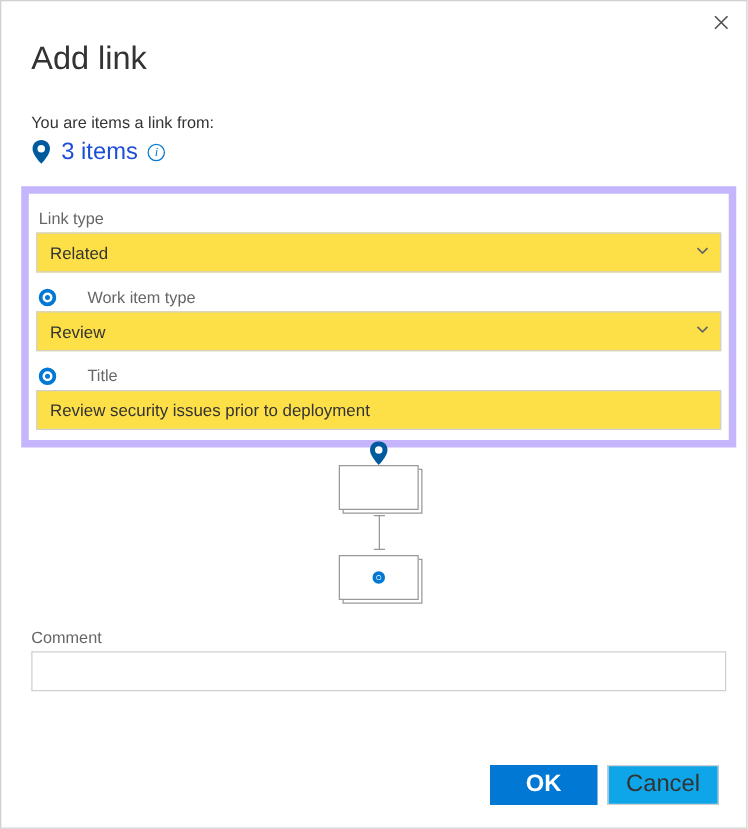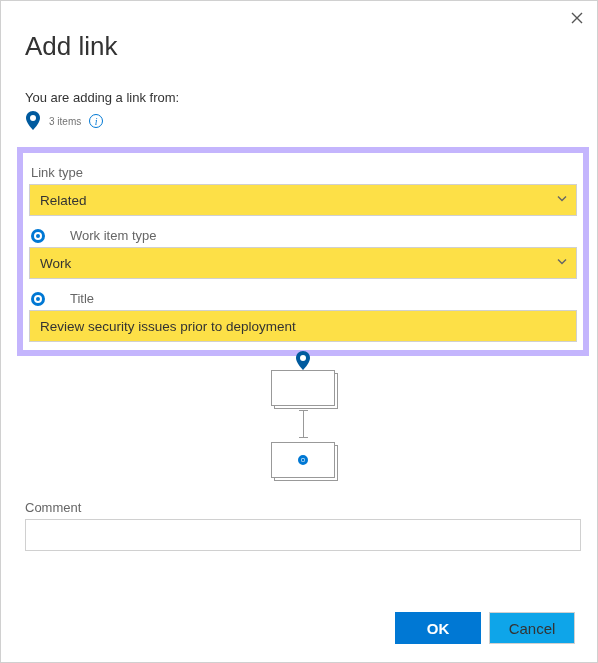--- a/index.html
+++ b/index.html
@@ -36,22 +36,22 @@
     margin-bottom: 6px;
   }
   .source-row {
     display: flex;
     align-items: center;
     gap: 8px;
     margin-bottom: 16px;
   }
   .source-row .pin-icon svg { display: block; }
   .items-text {
-    color: #737373;
-    font-size: 10px;
+    color: #1d4ed8;
+    font-size: 19px;
   }
   .info-icon {
     width: 14px; height: 14px;
     border: 1px solid #0078d4;
     border-radius: 50%;
     display: inline-flex;
     align-items: center; justify-content: center;
     color: #0078d4;
     font-size: 10px;
     font-style: italic;
@@ -168,21 +168,21 @@
     position: absolute;
     bottom: 18px;
     right: 22px;
     display: flex;
     gap: 8px;
     align-items: center;
   }
   .btn {
     height: 32px;
     min-width: 86px;
-    font-size: 15px;
+    font-size: 19px;
     border: 1px solid transparent;
     cursor: pointer;
     padding: 0 14px;
   }
   .btn-primary {
     background: #0078d4;
     color: #fff;
     font-weight: 600;
   }
   .btn-secondary {
@@ -196,21 +196,21 @@
 
 <div class="close-btn">
   <svg width="12" height="12" viewBox="0 0 12 12">
       <path d="M1 1 L11 11 M11 1 L1 11" stroke="#555" stroke-width="1.4"></path>
     </svg>
 </div>
 
 <div class="content">
   <h1>Add link</h1>
 
-  <div class="subhead">You are adding a link from:</div>
+  <div class="subhead">You are items a link from:</div>
   <div class="source-row">
     <span class="pin-icon">
       <svg width="16" height="20" viewBox="0 0 16 20">
           <path d="M8 0 C12 0 15 3 15 7 C15 12 8 19 8 19 C8 19 1 12 1 7 C1 3 4 0 8 0 Z" fill="#005a9e"></path>
           <circle cx="8" cy="7" r="3" fill="#fff"></circle>
         </svg>
     </span>
     <span class="items-text">3 items</span>
     <span class="info-icon">i</span>
   </div>
@@ -224,21 +224,21 @@
             <path d="M2 4 L6 8 L10 4" stroke="#666" stroke-width="1.4" fill="none"></path>
           </svg>
       </span>
     </div>
 
     <div class="field-label-row">
       <span class="target-icon"></span>
       <span class="field-label">Work item type</span>
     </div>
     <div class="field">
-      <span>Work</span>
+      <span>Review</span>
       <span class="chev">
         <svg width="12" height="12" viewBox="0 0 12 12">
             <path d="M2 4 L6 8 L10 4" stroke="#666" stroke-width="1.4" fill="none"></path>
           </svg>
       </span>
     </div>
 
     <div class="field-label-row">
       <span class="target-icon"></span>
       <span class="field-label">Title</span>

